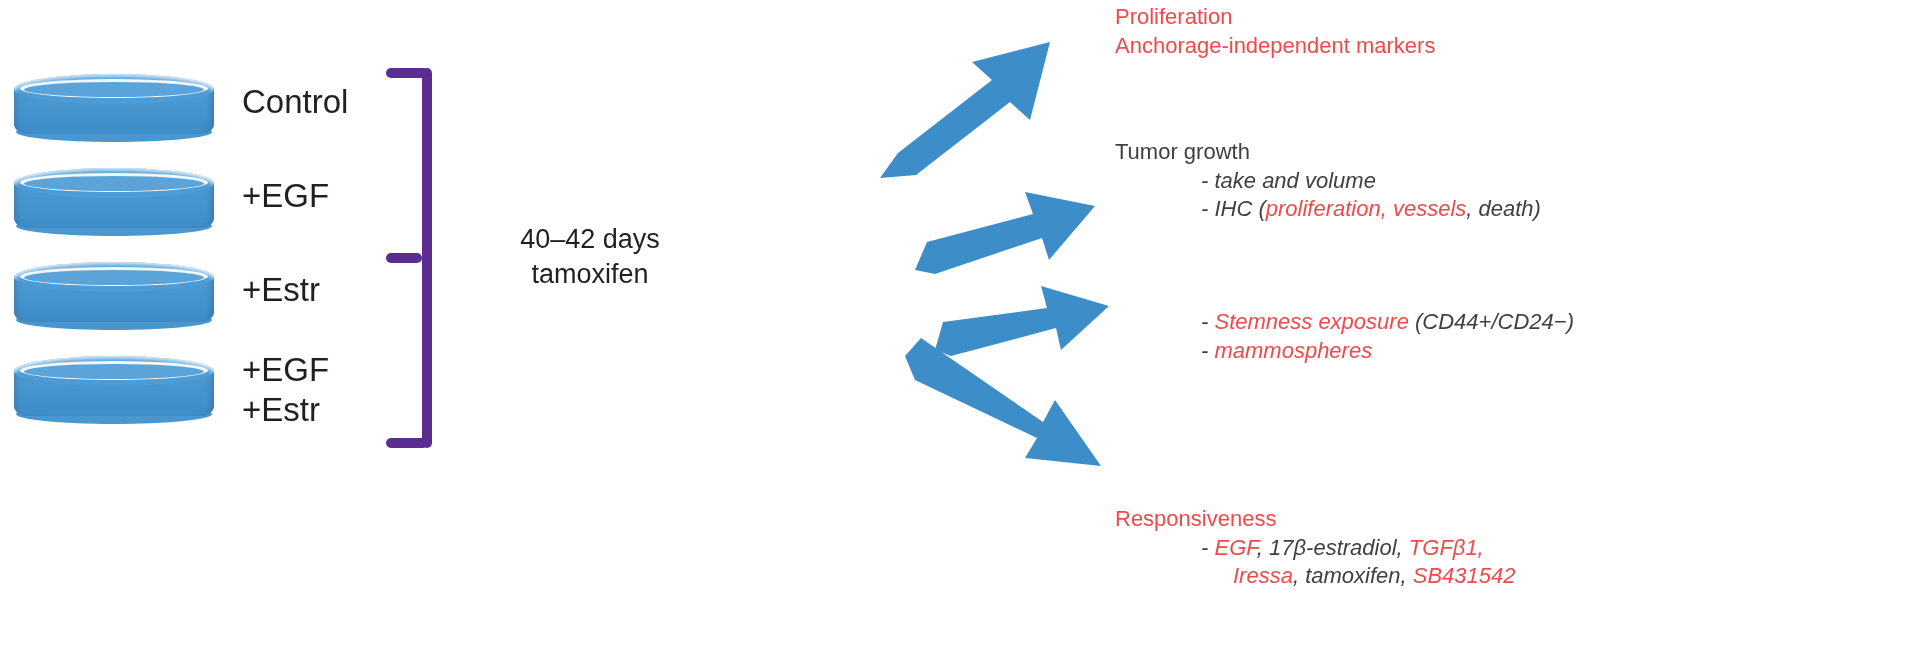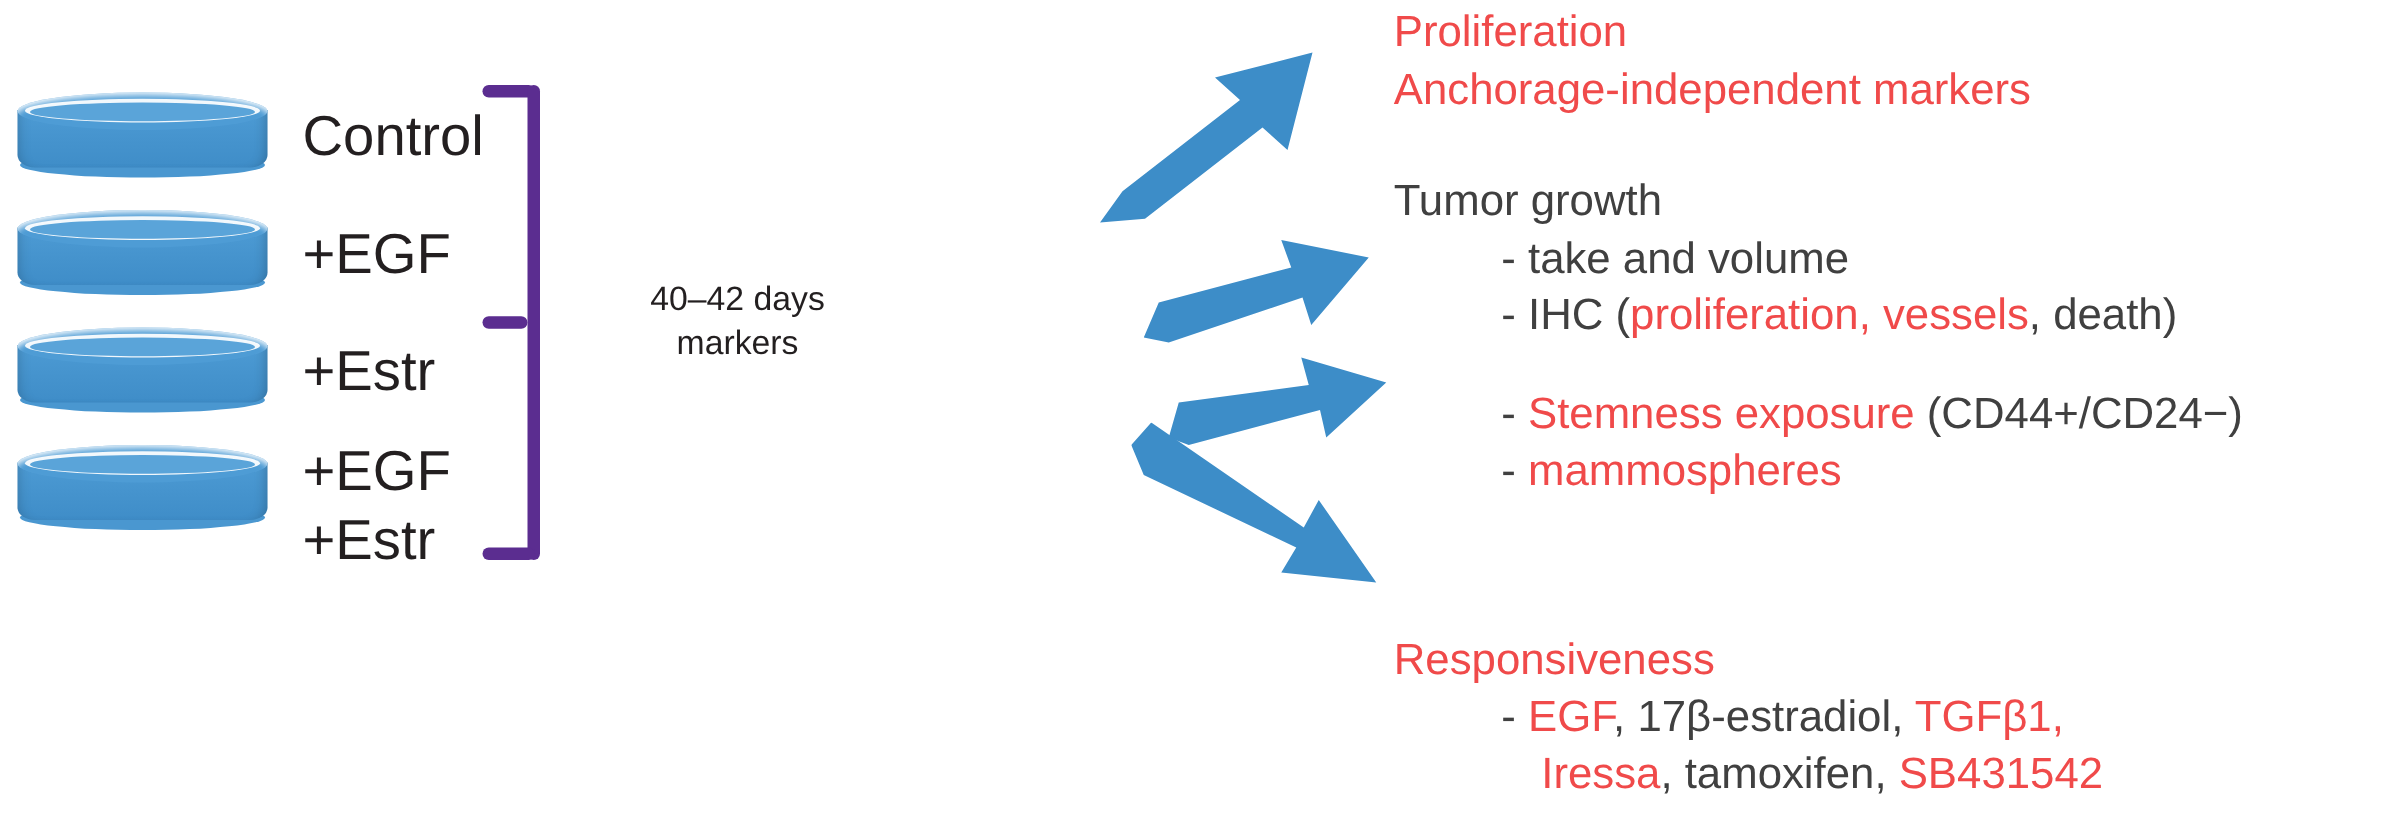--- a/index.html
+++ b/index.html
@@ -39,21 +39,21 @@
     border-radius:50%;
   }
   .dish .base{
     position:absolute;left:1%;bottom:-8px;width:98%;height:20px;
     background:#4a97d0;border-radius:50%;
     z-index:-1;
   }
 
   .dish-label{
     position:absolute;
-    font-size:45px;color:#231f20;
+    font-size:33px;color:#231f20;
     white-space:nowrap;
     line-height:1.22;
   }
 
   
   #bracket{position:absolute;}
   #bracket .vert{
     position:absolute;right:0;top:0;width:10px;height:100%;
     background:#5b2d90;border-radius:5px;
   }
@@ -72,23 +72,23 @@
   #exposure{
     position:absolute;
     font-size:27px;color:#231f20;text-align:center;
     line-height:1.28;white-space:nowrap;
   }
 
   
   .arrow{position:absolute;}
 
   
-  .outcome{position:absolute;font-size:35px;line-height:1.30;color:#231f20;white-space:nowrap;}
+  .outcome{position:absolute;font-size:22px;line-height:1.30;color:#231f20;white-space:nowrap;}
   .outcome .ln{display:block;}
-  .outcome .ind{display:block;}
+  .outcome .ind{display:block;font-style:italic;}
   .red{color:#f04a4a;}
   .blk{color:#404040;}
 </style>
 </head>
 <body>
 
 <div id="stage">
 
   <div class="dish" style="left:14px;top:74px;width:200px;height:60px;">
     <div class="base"></div>
@@ -137,21 +137,21 @@
 
   <div id="bracket" style="left:380px;top:68px;width:52px;height:380px;">
     <div class="arm top"></div>
     <div class="vert"></div>
     <div class="arm bot"></div>
     <div class="tick"></div>
   </div>
 
   <div id="exposure" style="left:480px;top:222px;width:220px;">
     <span class="ln" style="display:block;">40–42 days</span>
-    <span class="ln" style="display:block;">markers</span>
+    <span class="ln" style="display:block;">tamoxifen</span>
   </div>
 
   <svg class="arrow" style="left:880px;top:28px;" width="200" height="155" viewBox="0 0 200 155">
     <polygon points="0,150 18,125 112,52 92,34 170,14 150,92 130,74 36,147" fill="#3d8dc8"></polygon>
   </svg>
 
   <svg class="arrow" style="left:915px;top:176px;" width="190" height="100" viewBox="0 0 190 100">
     <polygon points="0,94 12,66 118,38 110,16 180,30 134,84 127,62 20,98" fill="#3d8dc8"></polygon>
   </svg>
 

